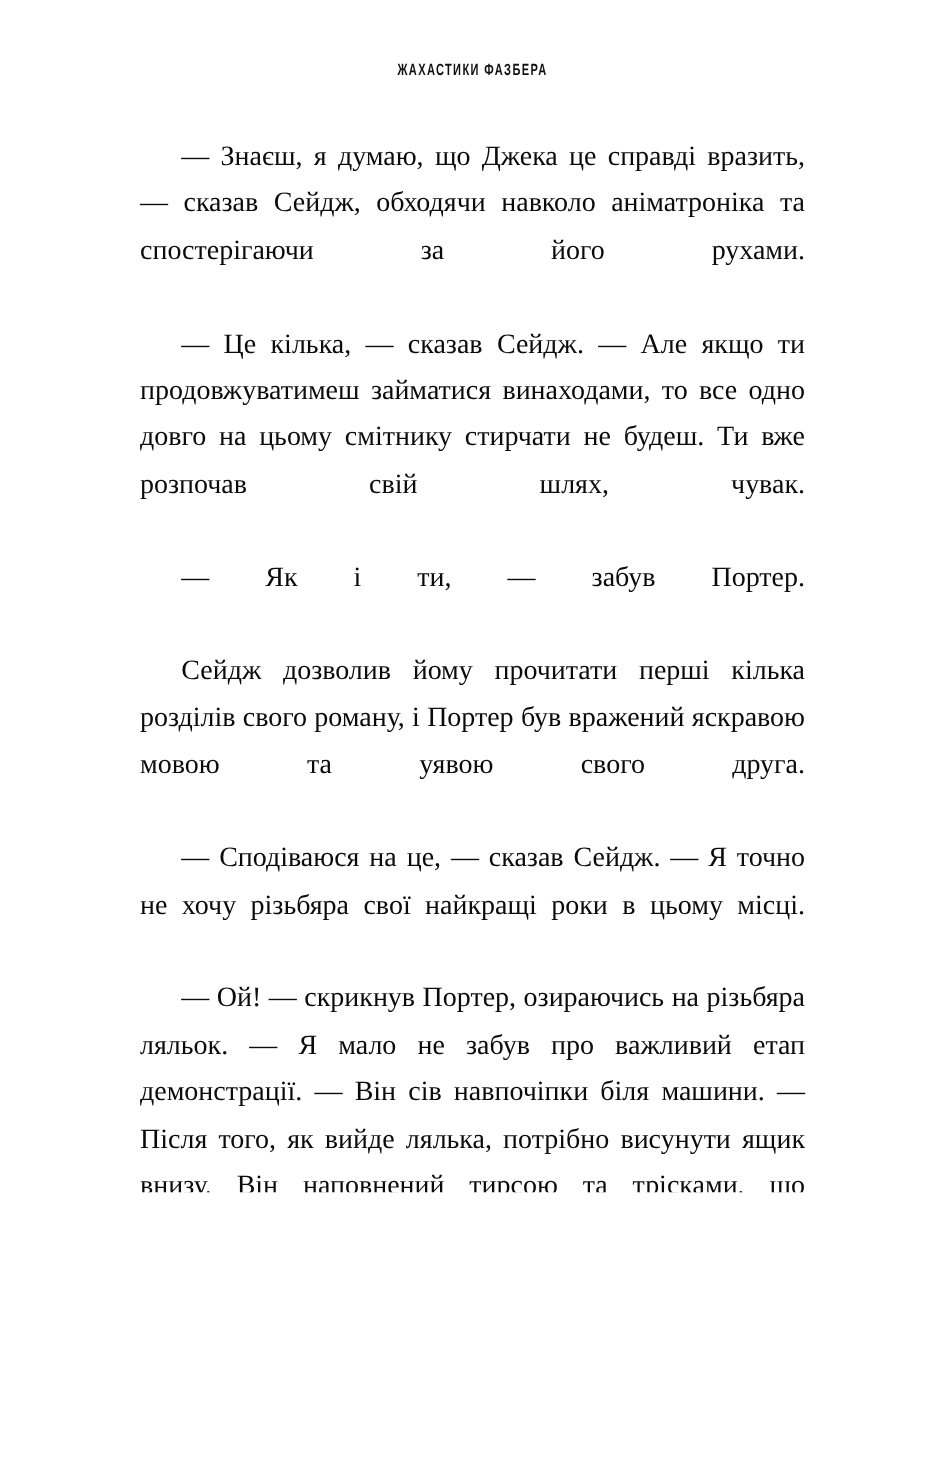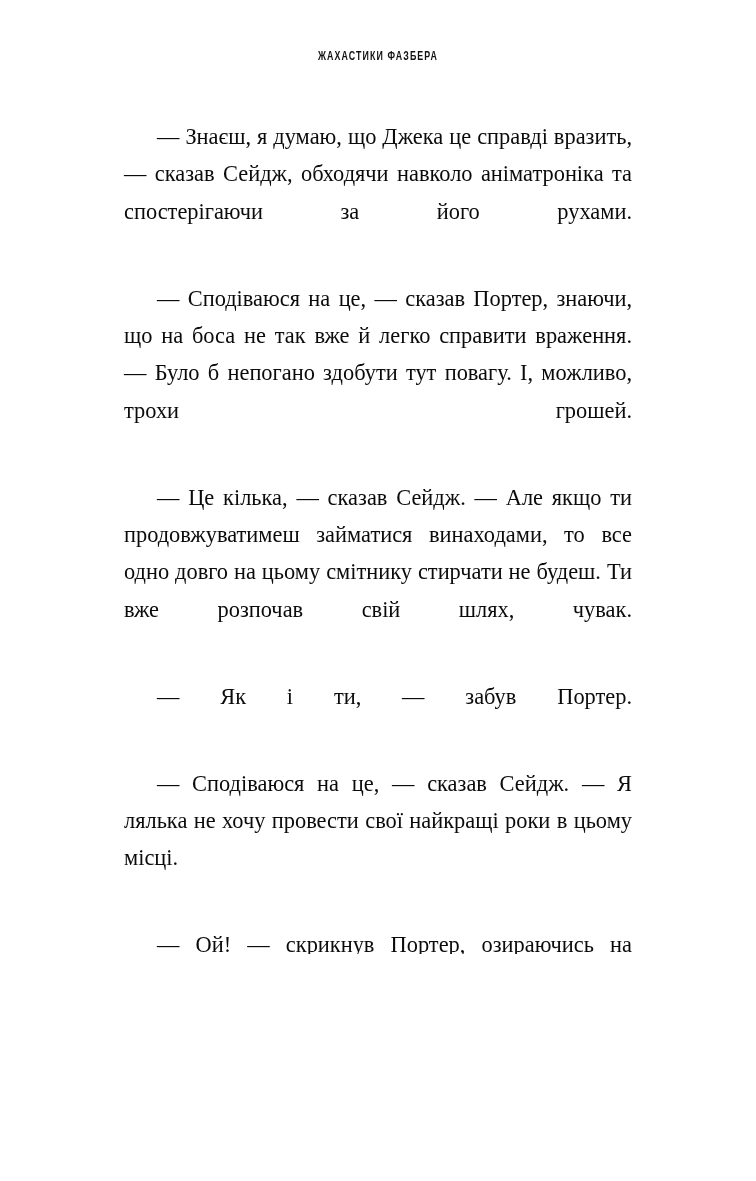--- a/index.html
+++ b/index.html
@@ -38,21 +38,21 @@
 
   
   .text-column {
     position: absolute;
     top: 106px;
     left: 112px;
     width: 532px;
   }
 
   .para {
-    margin: 12px;
+    margin: 0;
     font-family: "Liberation Serif", "DejaVu Serif", serif;
     font-size: 22.4px;
     line-height: 37.4px;
     color: #0b0b0b;
     text-align: justify;
     text-indent: 33px;
     hyphens: manual;
     -webkit-hyphens: manual;
     word-spacing: 0.2px;
   }
@@ -83,23 +83,23 @@
 </style>
 </head>
 <body>
 
 <div class="page">
 
   <div class="running-head">ЖАХАСТИКИ ФАЗБЕРА</div>
 
   <div class="text-column">
     <p class="para">— Знаєш, я думаю, що Джека це справді вразить, — сказав Сейдж, обходячи навколо аніматроніка та спостерігаючи за його рухами.</p>
-    <p class="para">— Сподіваюся на це, — сказав Портер, знаючи, що на боса не так вже й легко справити враження. — Було б непогано здобути тут повагу. І, можливо, трохи грошей.</p>
     <p class="para">— Це кілька, — сказав Сейдж. — Але якщо ти продовжуватимеш займатися винаходами, то все одно довго на цьому смітнику стирчати не будеш. Ти вже розпочав свій шлях, чувак.</p>
     <p class="para">— Як і ти, — забув Портер.</p>
-    <p class="para">— Сподіваюся на це, — сказав Сейдж. — Я лялька не хочу провести свої найкращі роки в цьому місці.</p>
+    <p class="para">Сейдж дозволив йому прочитати перші кілька розділів свого роману, і Портер був вражений яскравою мовою та уявою свого друга.</p>
+    <p class="para">— Сподіваюся на це, — сказав Сейдж. — Я точно не хочу різьбяра свої найкращі роки в цьому місці.</p>
     <p class="para">— Ой! — скрикнув Портер, озираючись на різьбяра ляльок. — Я мало не забув про важливий етап демонстрації. — Він сів навпочіпки біля машини. — Після того, як вийде лялька, потрібно висунути ящик внизу. Він наповнений тирсою та трісками, що залишилися від процесу різьблення. Якщо не випорожнити його, машина не працюватиме правильно під час наступного використання.</p>
 
   </div>
 
   <div class="folio">16</div>
 
 </div>
 
 </body></html>

